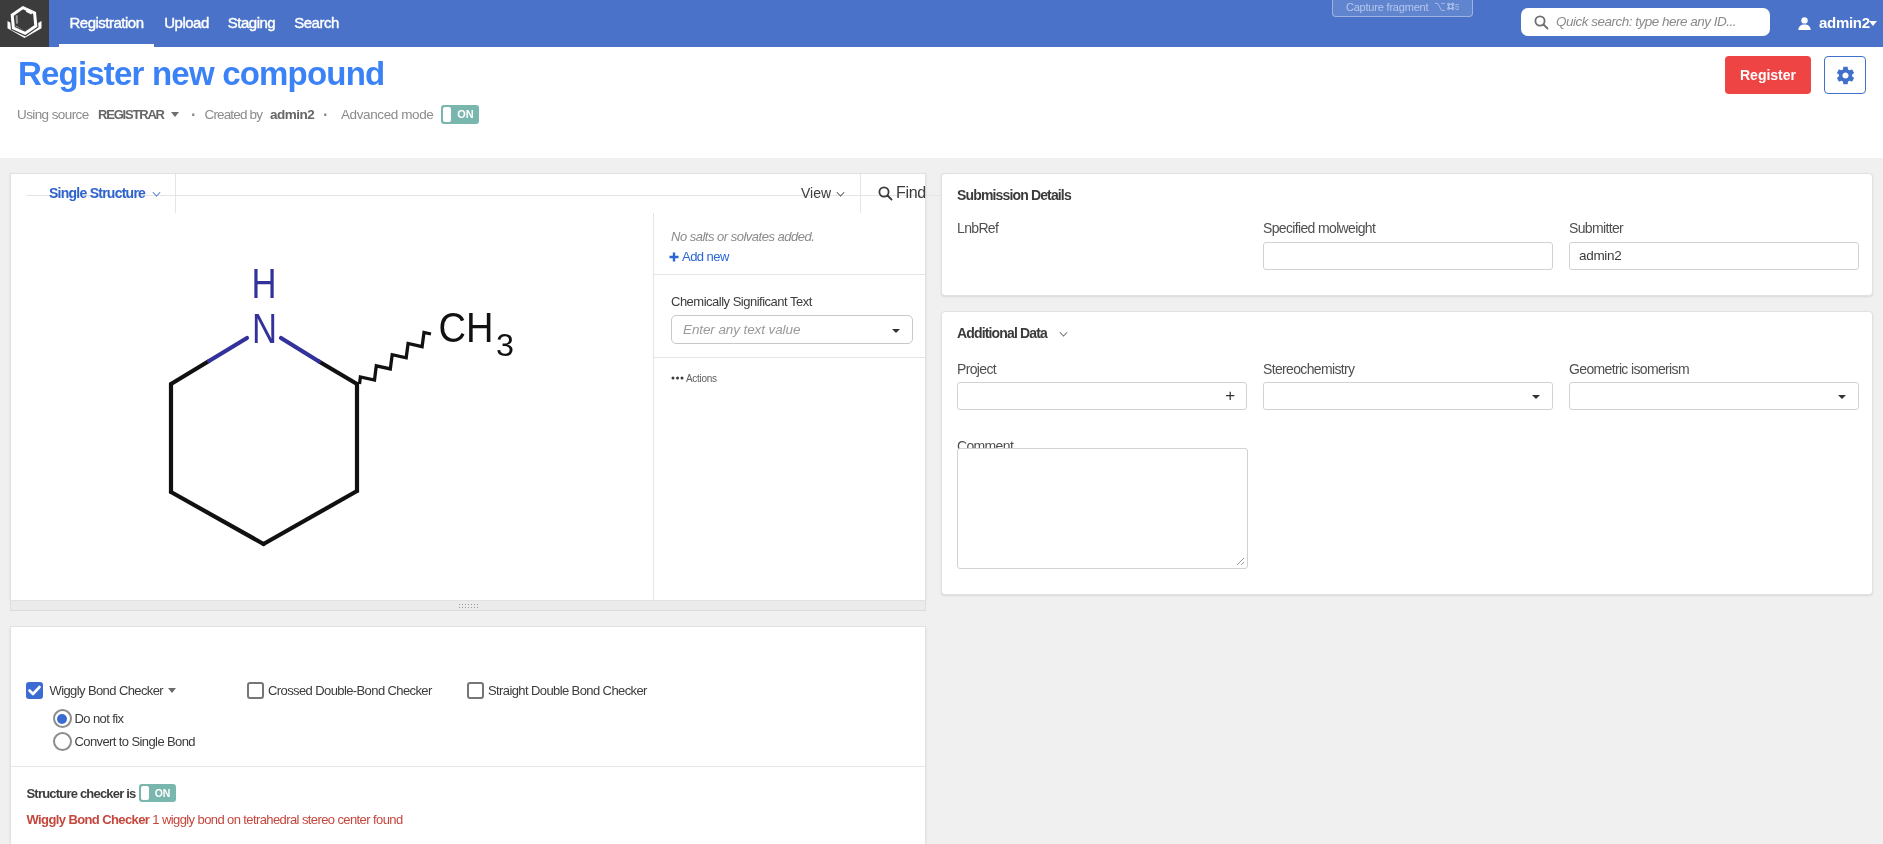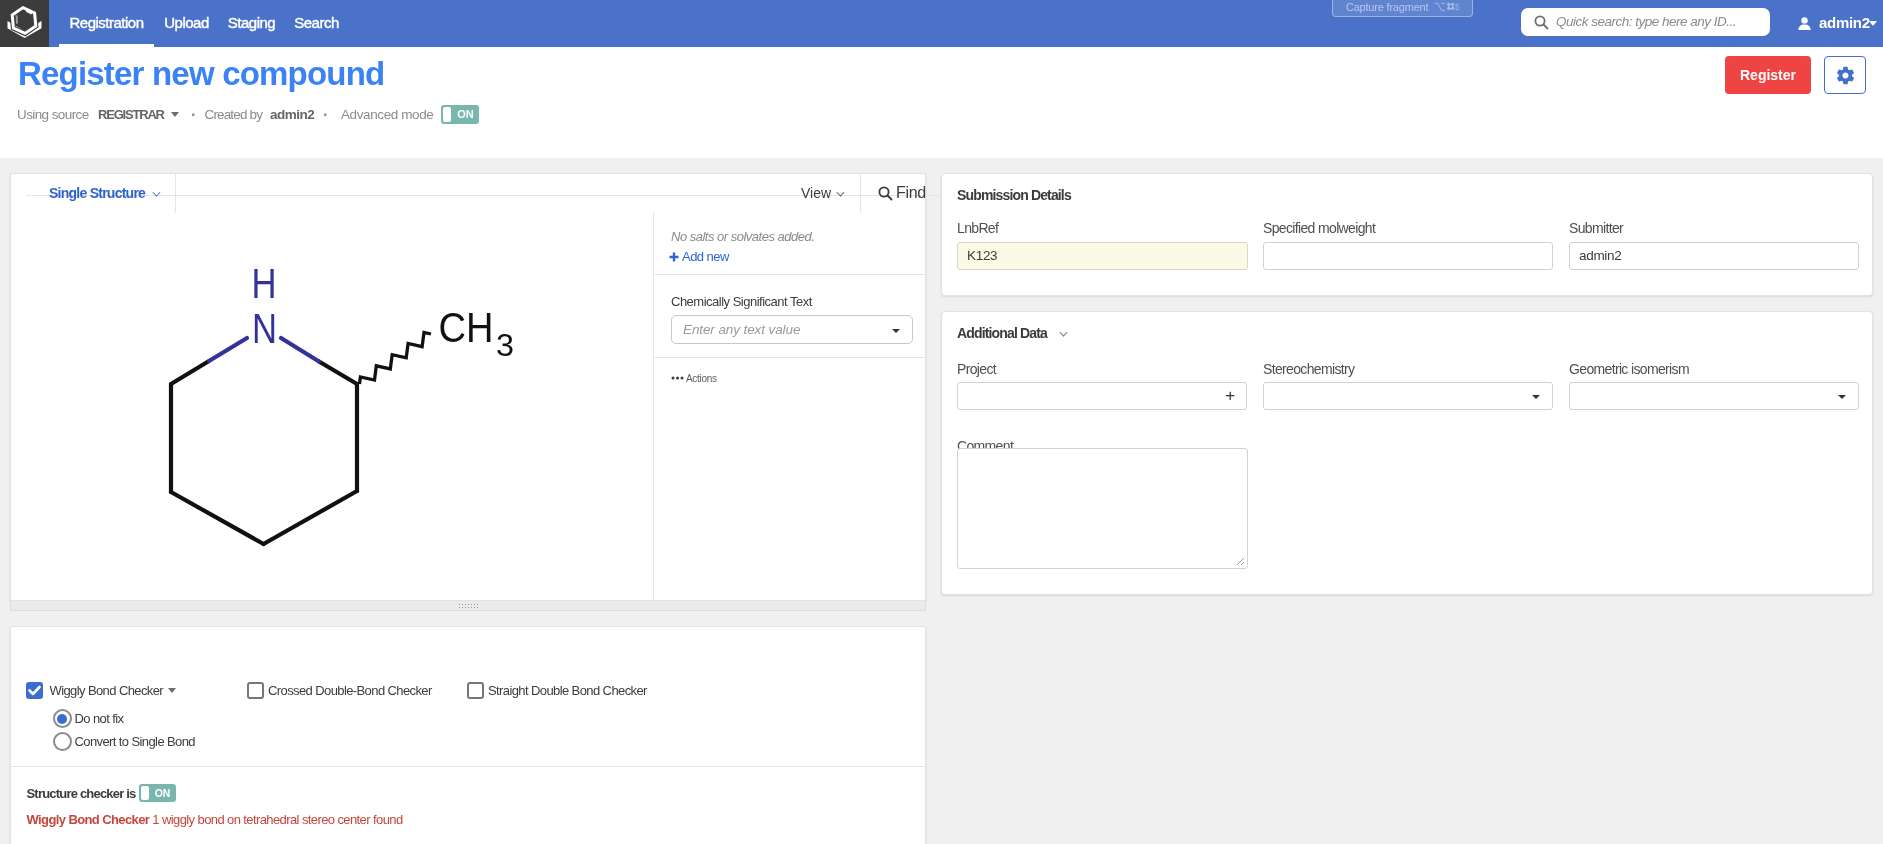--- a/index.html
+++ b/index.html
@@ -233,21 +233,20 @@
       <span class="on" style="line-height:18px; font-size:10.5px; left:10px;">ON</span>
     </span>
   <div id="redline"><b>Wiggly Bond Checker</b> 1 wiggly bond on tetrahedral stereo center found</div>
 </div>
 
 <div class="card" id="card-sub">
   <div class="cardtitle">Submission Details</div>
   <div class="flabel" style="left:15px; top:46px;">LnbRef</div>
   <div class="flabel" style="left:321px; top:46px;">Specified molweight</div>
   <div class="flabel" style="left:627px; top:46px;">Submitter</div>
-  <div class="finput" style="left:15px; top:68px; width:291px; background:#fafae4; border-color:#d6d6c6;">K123</div>
   <div class="finput" style="left:321px; top:68px; width:290px;"></div>
   <div class="finput" style="left:627px; top:68px; width:290px;">admin2</div>
 </div>
 
 <div class="card" id="card-add">
   <div class="cardtitle">Additional Data<span class="chev2"></span></div>
   <div class="flabel" style="left:15px; top:49px;">Project</div>
   <div class="flabel" style="left:321px; top:49px;">Stereochemistry</div>
   <div class="flabel" style="left:627px; top:49px;">Geometric isomerism</div>
   <div class="finput" style="left:15px; top:70px; width:290px;">

